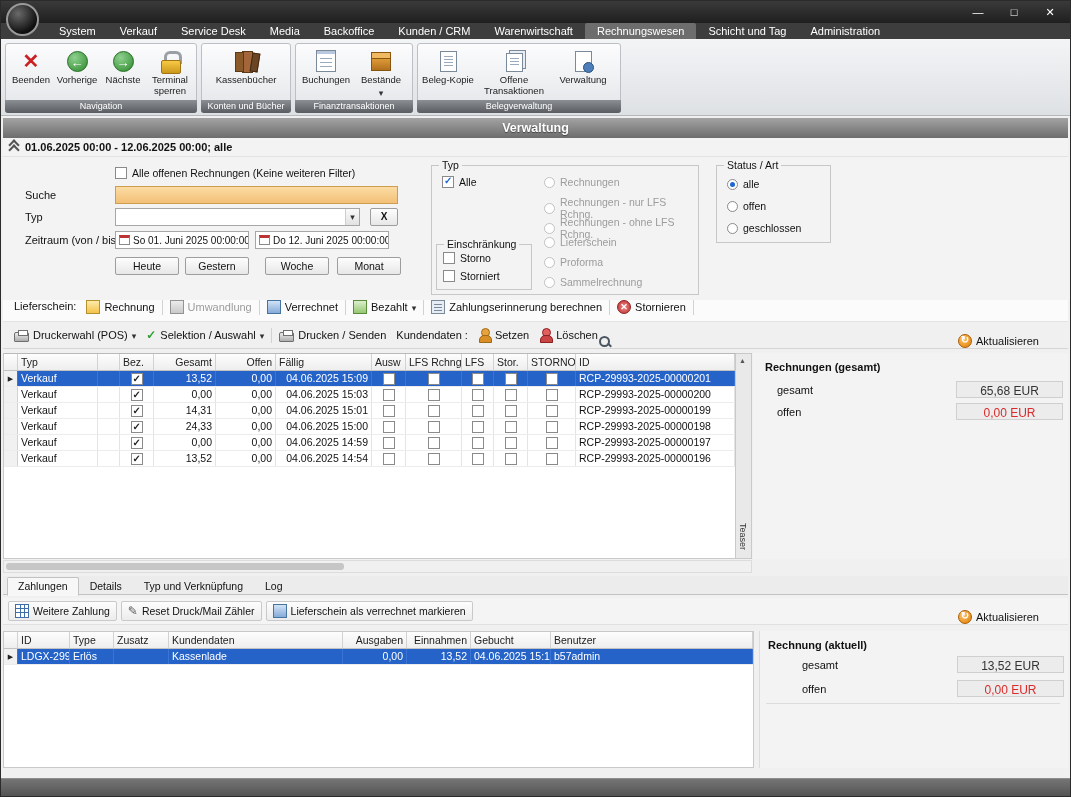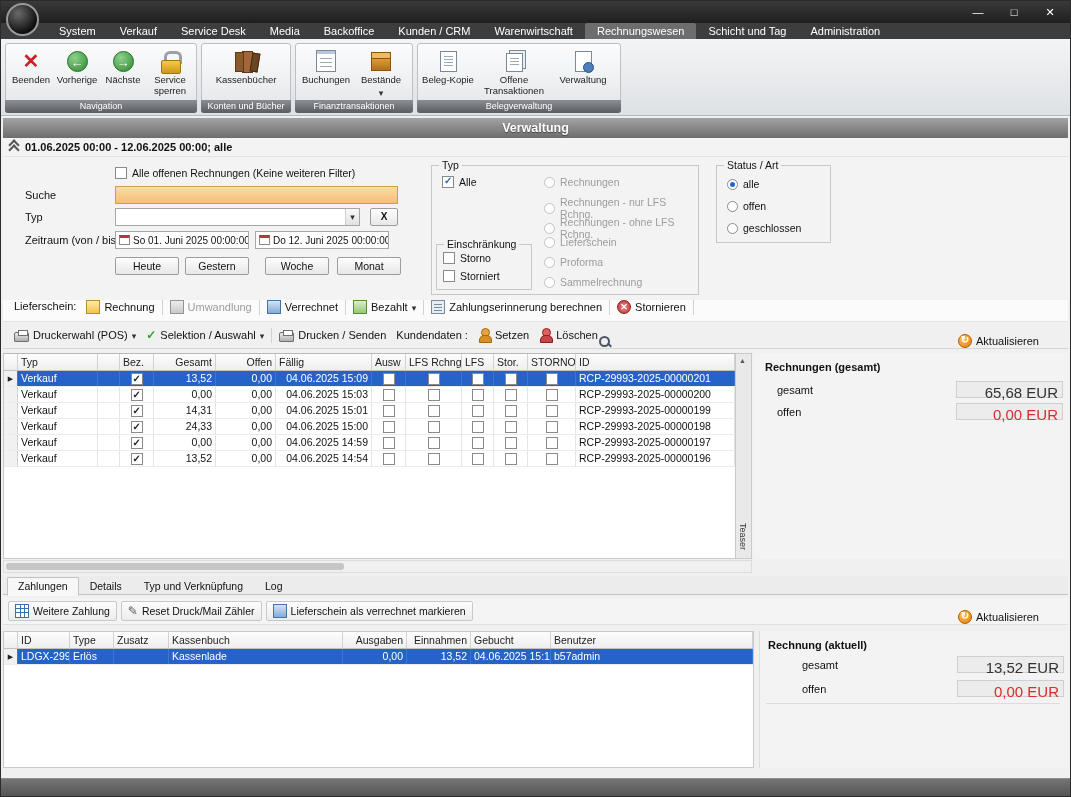--- a/index.html
+++ b/index.html
@@ -124,21 +124,21 @@
 
   
   .teaser{position:absolute;top:352px;left:735px;width:16px;height:206px;background:#e9e9e9;border:1px solid #c9c9c9;border-left:none}
   .teaser .tarrow{position:absolute;top:3px;left:3px;font-size:7px;color:#555}
   .teaser .tlabel{position:absolute;bottom:8px;left:2px;writing-mode:vertical-rl;font-size:9px;color:#333}
 
   
   .panel-tr{position:absolute;top:352px;left:752px;right:2px;height:206px;background:#f3f3f3}
   .ptitle{position:absolute;font-weight:bold;font-size:11px}
   .plabel{position:absolute;font-size:11px}
-  .vbox{position:absolute;width:107px;height:17px;background:#ececec;border:1px solid #cfcfcf;font-size:15px;text-align:right;padding:2px 4px;color:#333}
+  .vbox{position:absolute;width:107px;height:17px;background:#ececec;border:1px solid #cfcfcf;font-size:12px;text-align:center;padding:2px 4px;color:#333}
   .vbox.red{color:#d92b2b}
 
   
   .hscroll{position:absolute;top:559px;left:2px;width:749px;height:13px;background:#f0f0f0;border:1px solid #dcdcdc}
   .hthumb{position:absolute;left:2px;top:2px;width:338px;height:7px;background:#c6c6c6;border-radius:3px}
 
   
   .tabsrow{position:absolute;top:575px;left:2px;right:2px;height:19px;background:#ececec;border-bottom:1px solid #c2c2c2;display:flex;align-items:center;padding-left:4px}
   .tab{padding:2px 10px 3px;font-size:10.5px;border:1px solid transparent;position:relative;top:1px}
   .tab.active{background:#f7f7f7;border-color:#c2c2c2;border-bottom-color:#f7f7f7;border-radius:2px 2px 0 0}
@@ -201,21 +201,21 @@
       <div class="rbtn" style="width:46px">
         <span class="ricon">
             <span class="ic-circle ic-next"></span>
           </span>
         <span>Nächste</span>
       </div>
       <div class="rbtn" style="width:48px">
         <span class="ricon">
             <span class="ic-lock"></span>
           </span>
-        <span>Service sperren</span>
+        <span>Terminal sperren</span>
       </div>
       <div class="glabel">Navigation</div>
     </div>
 
     <div class="rgroup" style="left:200px;width:90px">
       <div class="rbtn" style="width:84px">
         <span class="ricon">
             <span class="ic-books"></span>
           </span>
         <span>Kassenbücher</span>
@@ -662,21 +662,21 @@
         </span>
     </span>
   </div>
 
   <div class="bgrid">
     <div class="ghead">
       <div class="hc pw-ind"></div>
       <div class="hc pw-id">ID</div>
       <div class="hc pw-type">Type</div>
       <div class="hc pw-zus">Zusatz</div>
-      <div class="hc pw-kas">Kassenbuch</div>
+      <div class="hc pw-kas">Kundendaten</div>
       <div class="hc pw-aus num">Ausgaben</div>
       <div class="hc pw-ein num">Einnahmen</div>
       <div class="hc pw-geb">Gebucht</div>
       <div class="hc pw-ben">Benutzer</div>
     </div>
     <div class="grow sel cur">
       <div class="c pw-ind ind"></div>
       <div class="c pw-id">LDGX-29993...</div>
       <div class="c pw-type">Erlös</div>
       <div class="c pw-zus"></div>

